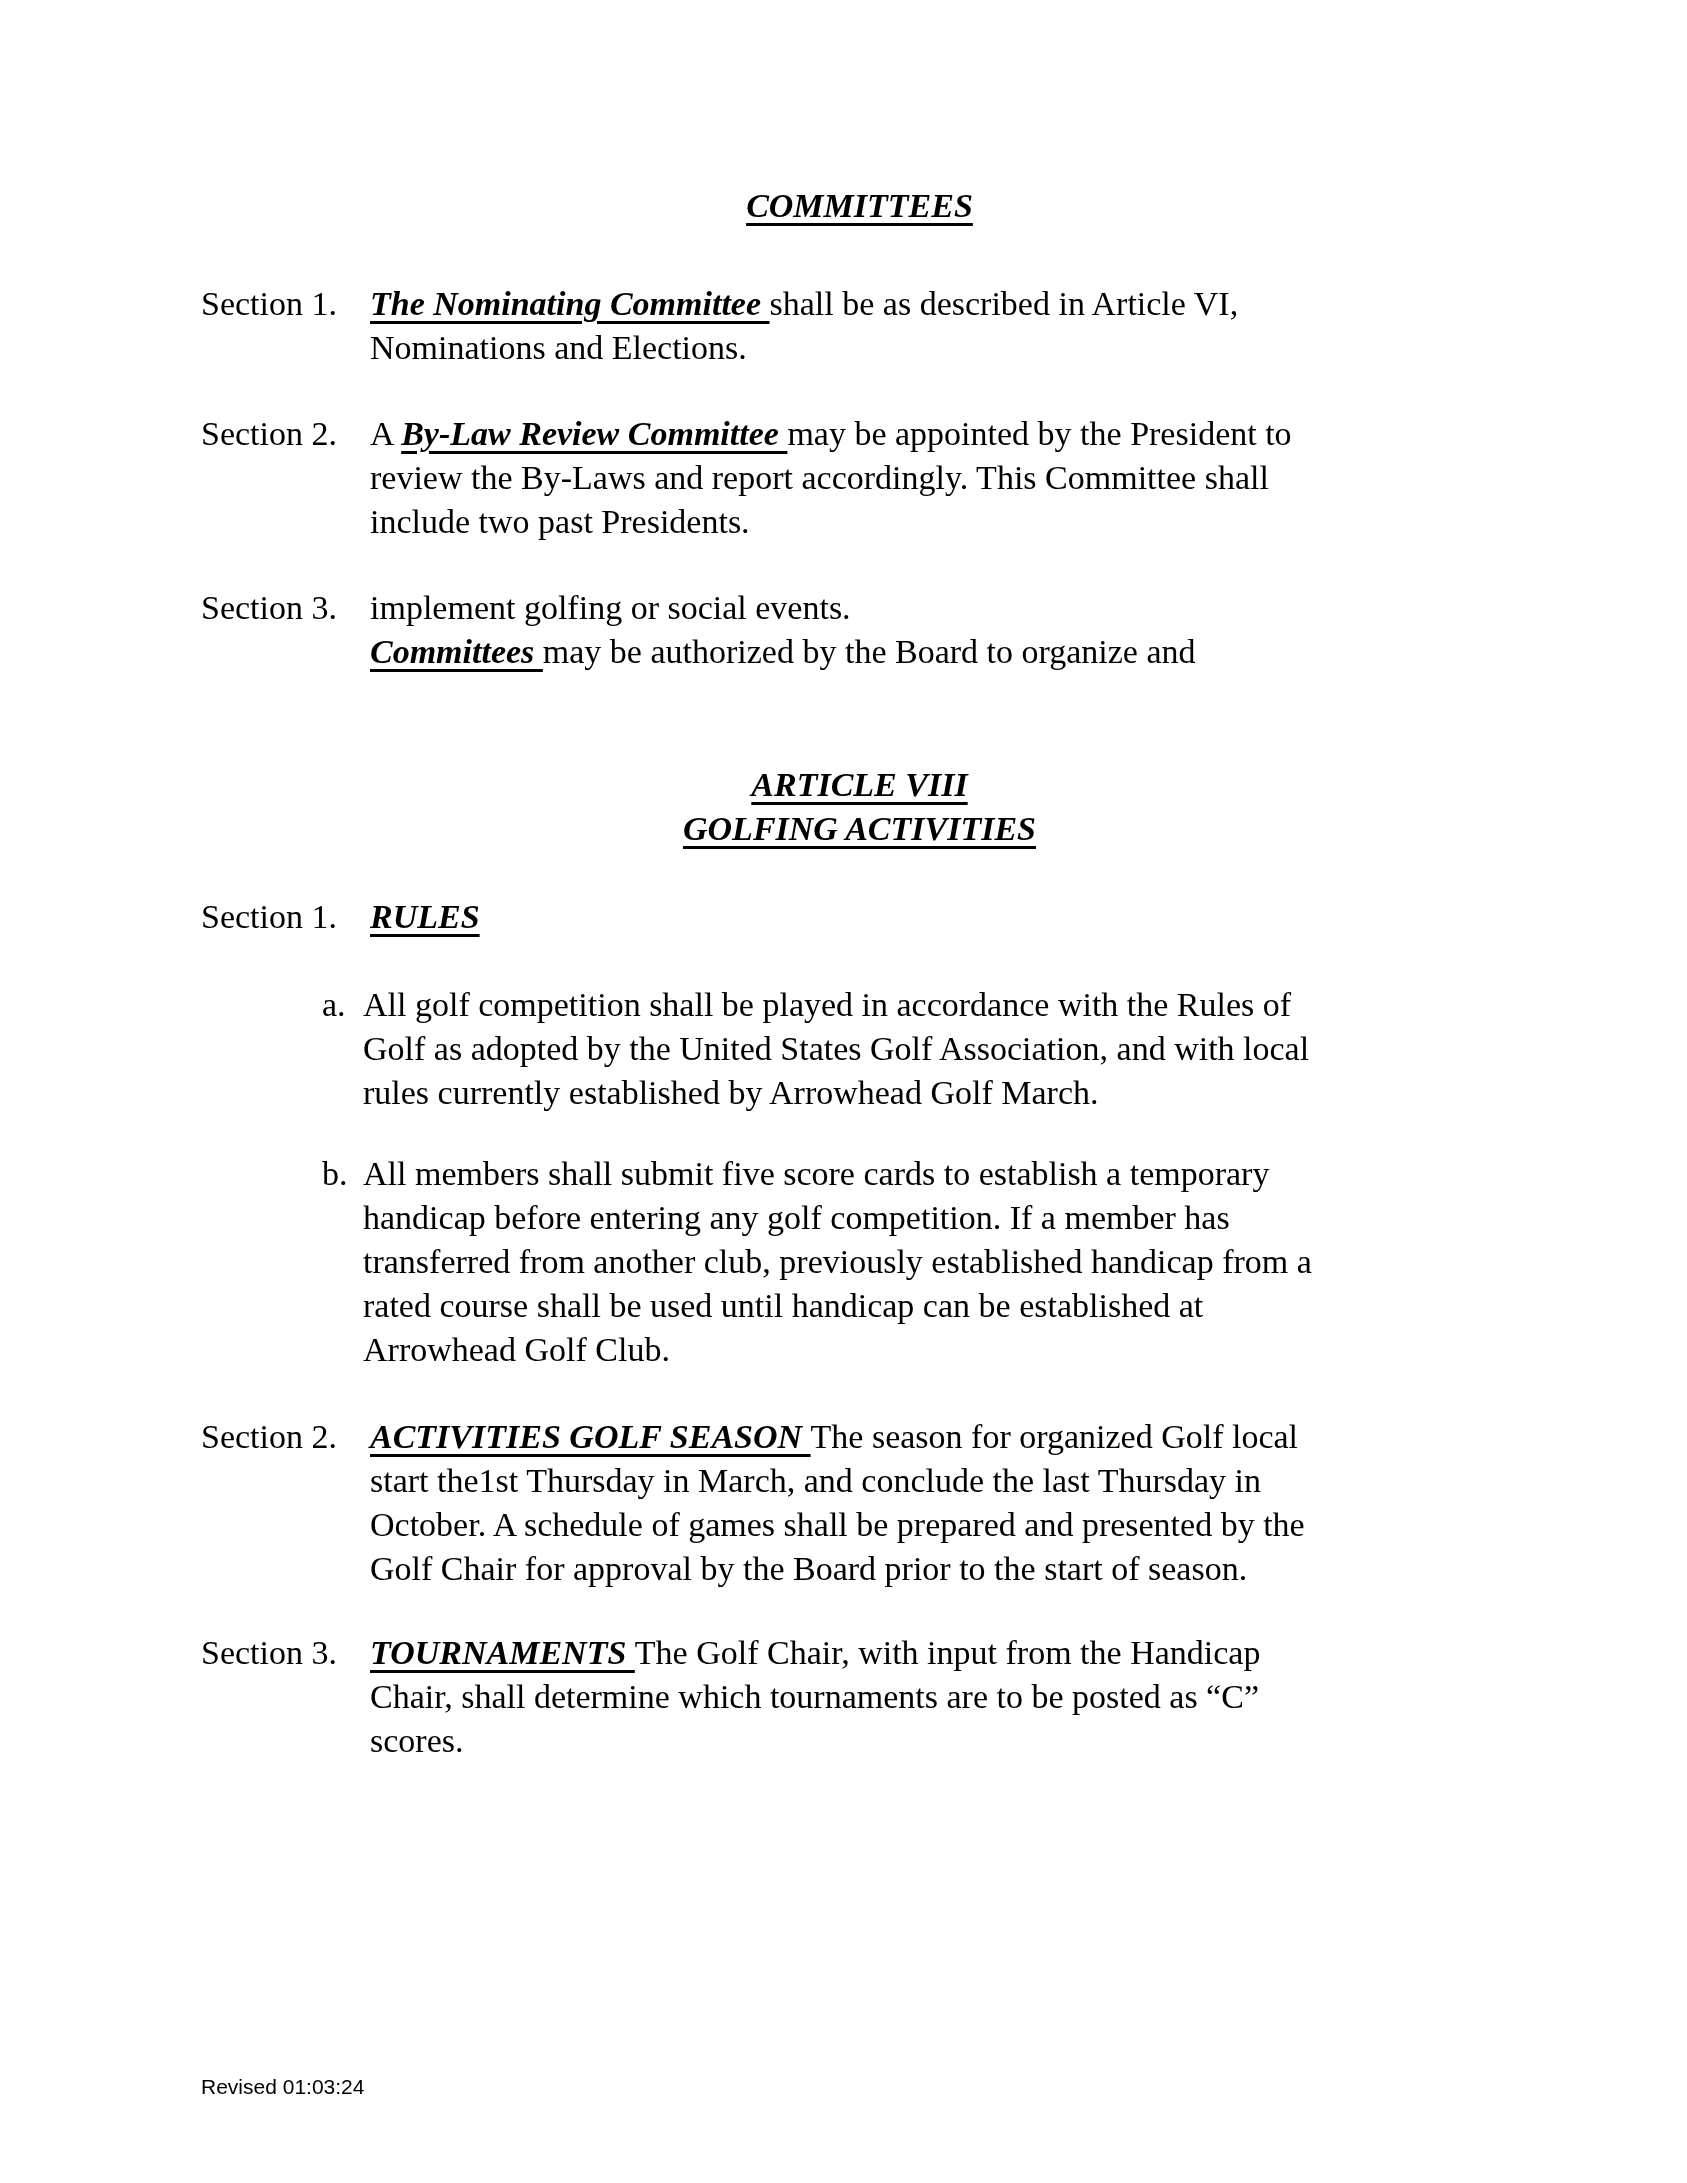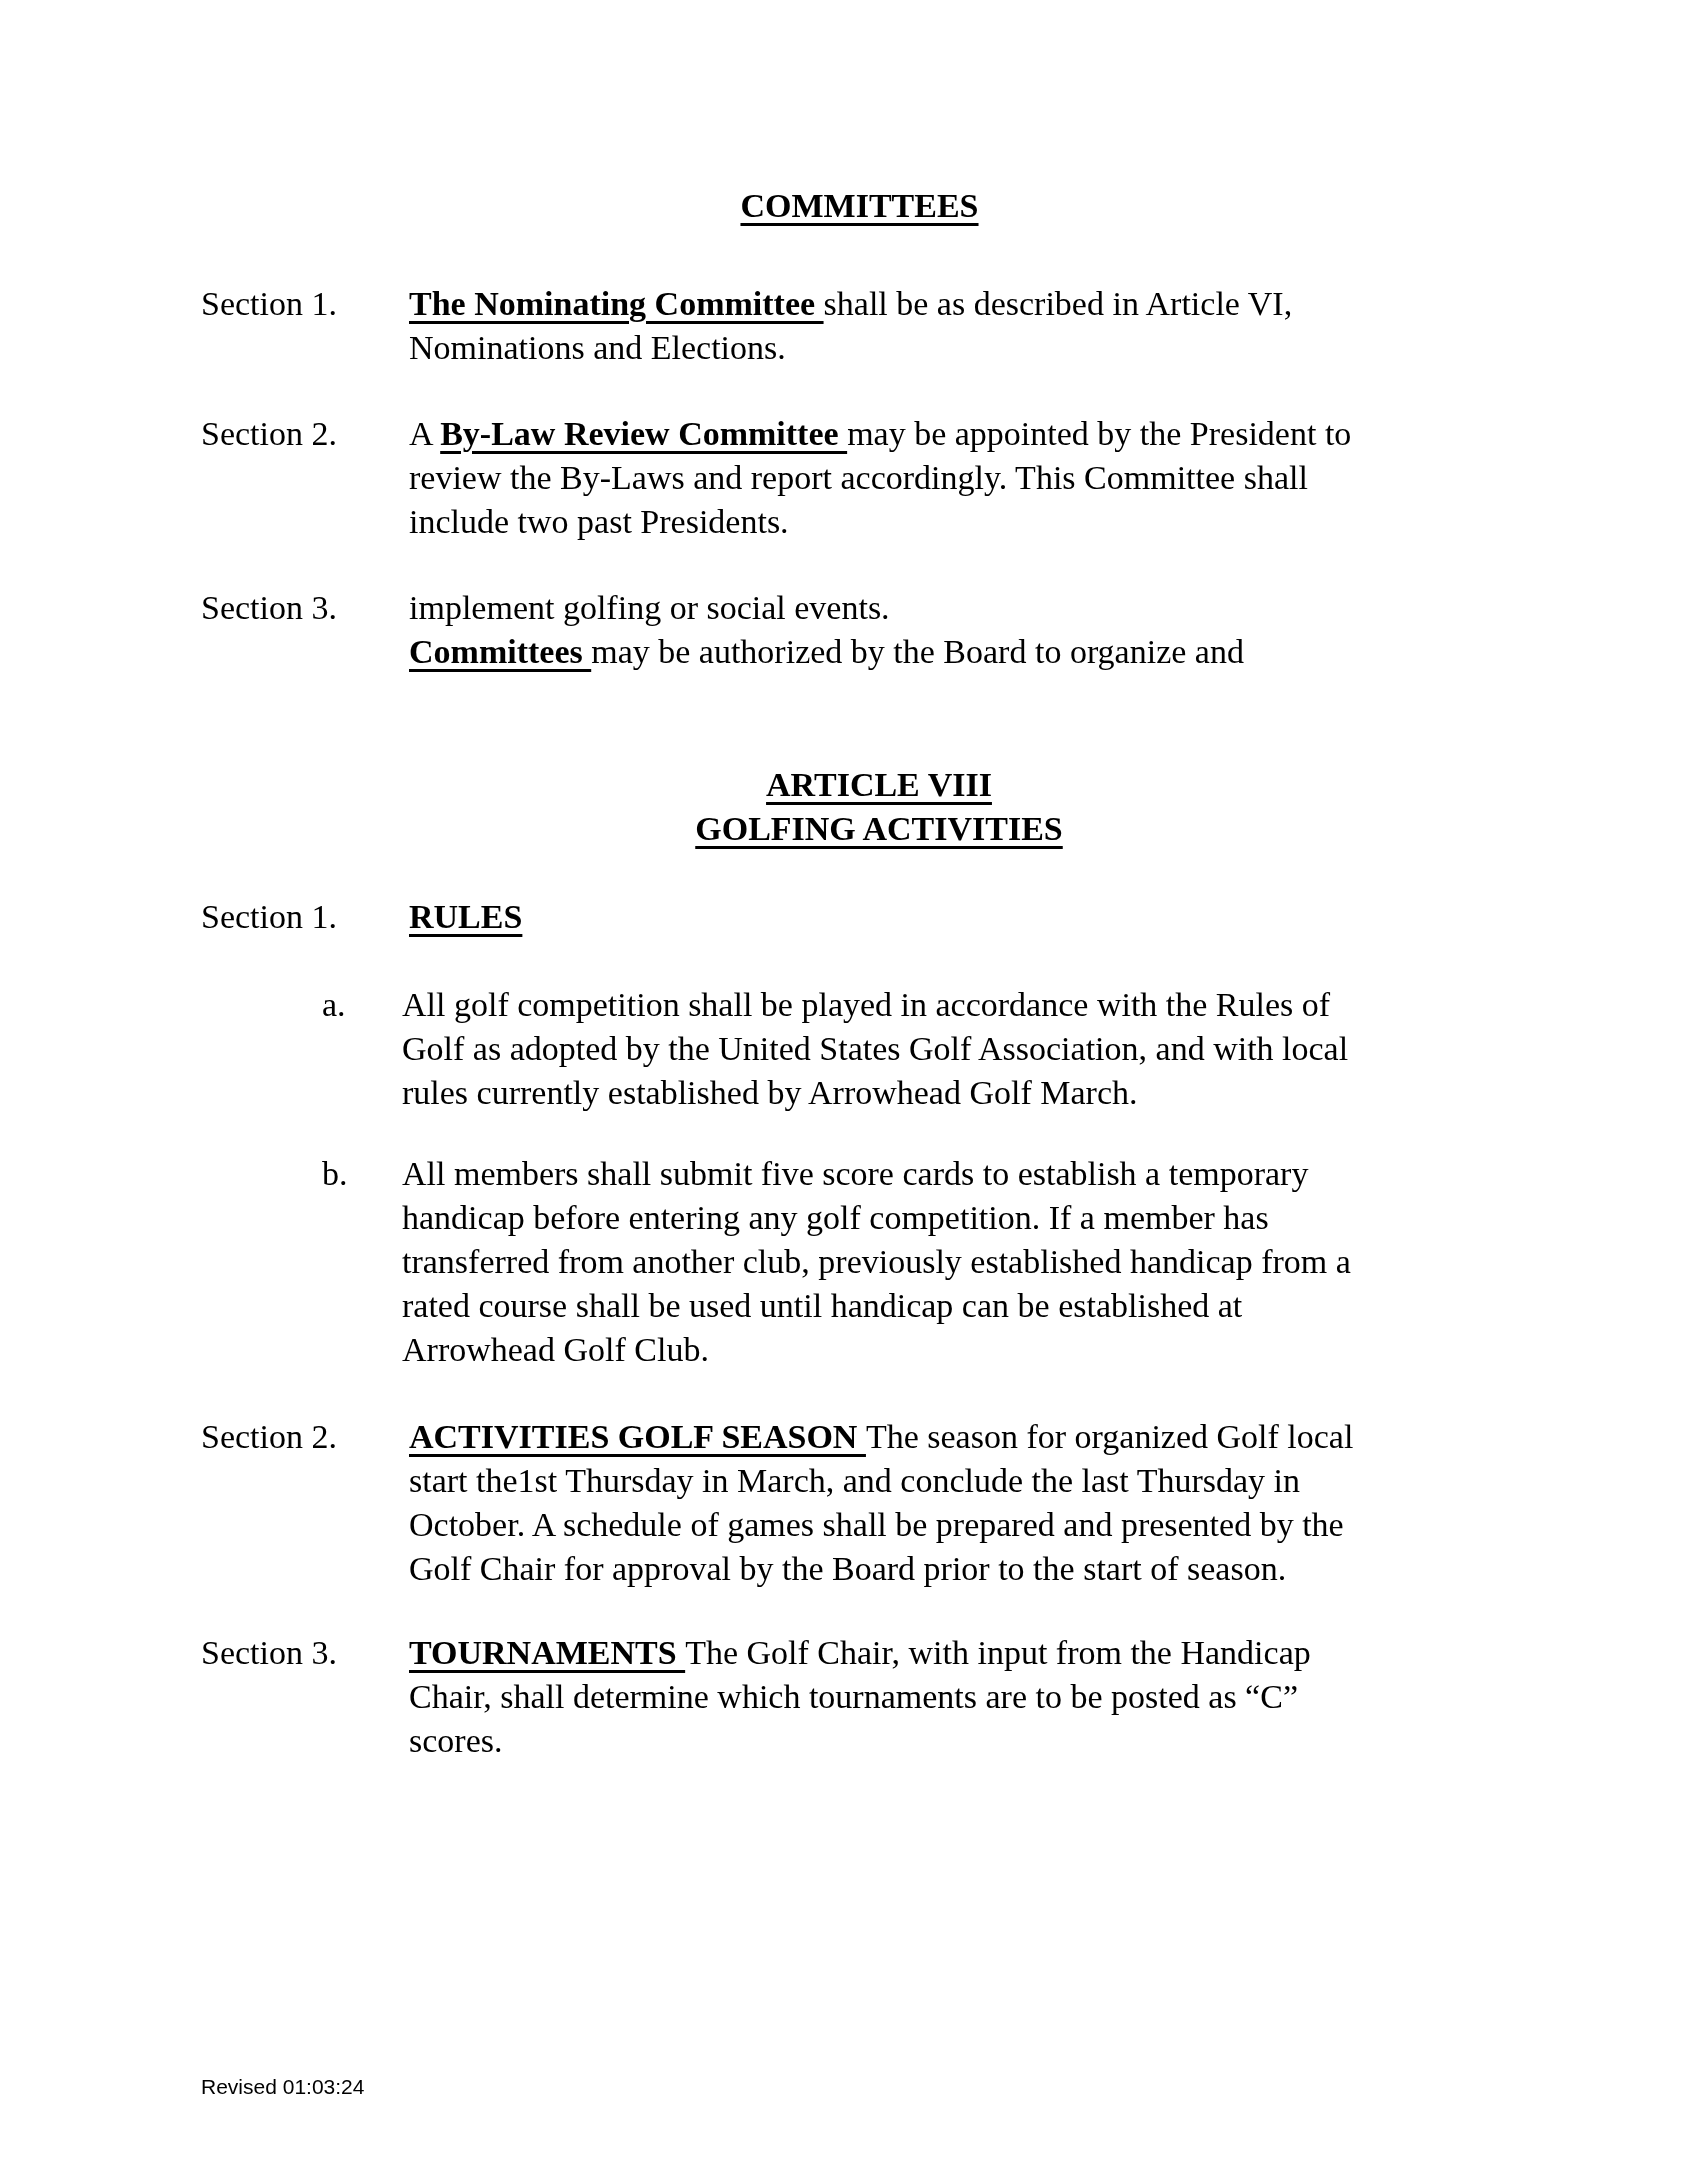--- a/index.html
+++ b/index.html
@@ -10,27 +10,27 @@
     width: 1687px;
     height: 2183px;
     background: #ffffff;
     color: #000000;
     font-family: "Liberation Serif", "DejaVu Serif", serif;
     font-size: 34px;
     line-height: 44px;
   }
   .content { padding: 184px 169px 0 201px; }
   .center { text-align: center; }
-  .b { font-weight: bold; }
+  .b { font-weight: bold; font-style: italic; }
   .u {
     text-decoration: underline;
     text-decoration-thickness: 3.4px;
     text-underline-offset: 5.9px;
   }
-  .ln { white-space: pre; margin-left: 39px; }
+  .ln { white-space: pre; }
   .section { display: flex; }
   .section .label { width: 169px; flex: 0 0 169px; }
   .item { display: flex; margin-left: 121px; }
   .item .marker { width: 41px; flex: 0 0 41px; }
   .title-block { margin-bottom: 54px; }
   .sec-gap { margin-top: 42px; }
   .article-heading { margin-top: 89px; }
   .rules-gap { margin-top: 44px; }
   .item-a-gap { margin-top: 44px; }
   .item-b-gap { margin-top: 37px; }

